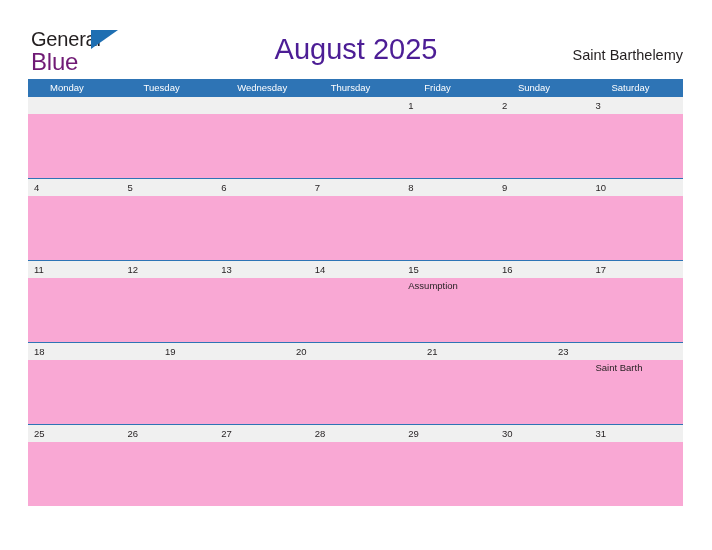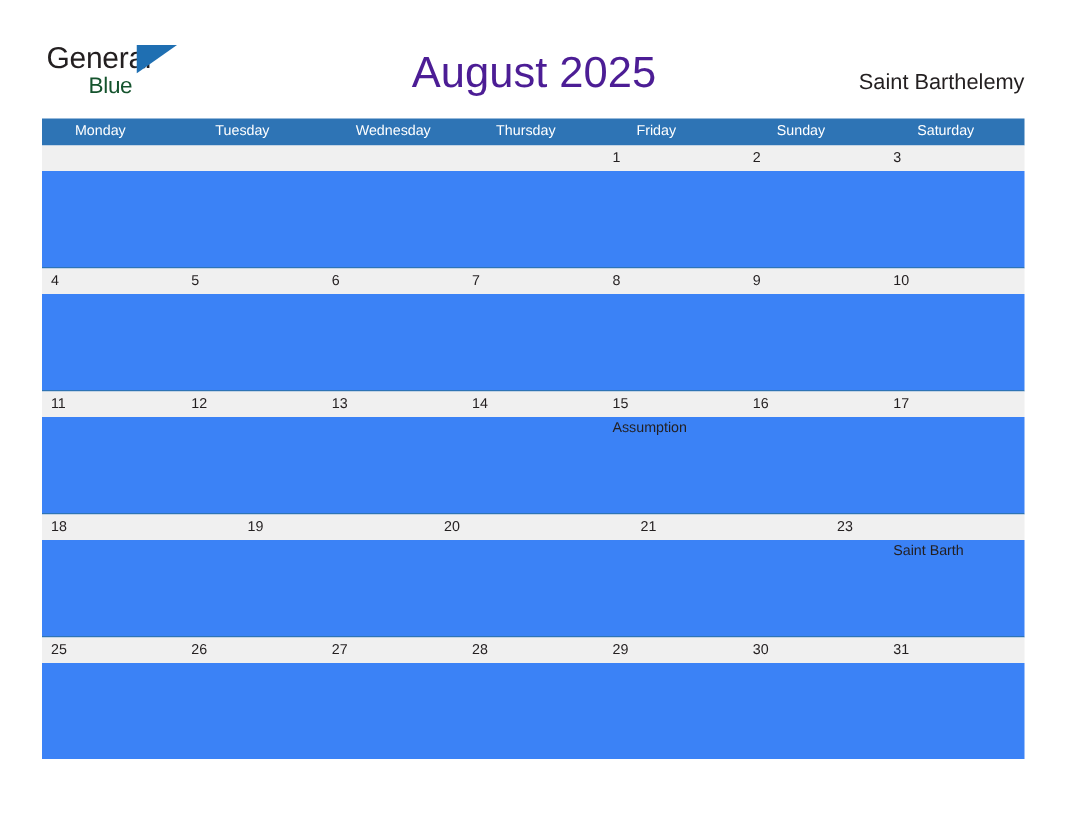--- a/index.html
+++ b/index.html
@@ -41,24 +41,23 @@
   .logo-row1 {
     position: relative;
     display: block;
     font-size: 20px;
     color: #231f20;
     letter-spacing: -0.2px;
     height: 22px;
   }
   .logo-row2 {
     display: block;
-    font-size: 15px;
-    color: #14532d;
+    font-size: 24px;
+    color: #701a75;
     letter-spacing: -0.2px;
-    margin-left: 28px;
     margin-top: -1px;
   }
   .logo-flag {
     position: absolute;
     left: 91px;
     top: 30px;
     width: 27px;
     height: 19px;
   }
 
@@ -135,21 +134,22 @@
     padding-left: 6px;
     box-sizing: border-box;
     white-space: nowrap;
     overflow: hidden;
   }
 
   .event-band {
     display: flex;
     width: 100%;
     height: 64px;
-    background: #3b82f6;
+    background: #f9a8d4;
+    justify-content: flex-end;
   }
   .event-cell {
     flex: 1 1 0;
     min-width: 0;
     padding-left: 6px;
     padding-top: 2px;
     box-sizing: border-box;
     overflow: hidden;
   }
   .event-text {

